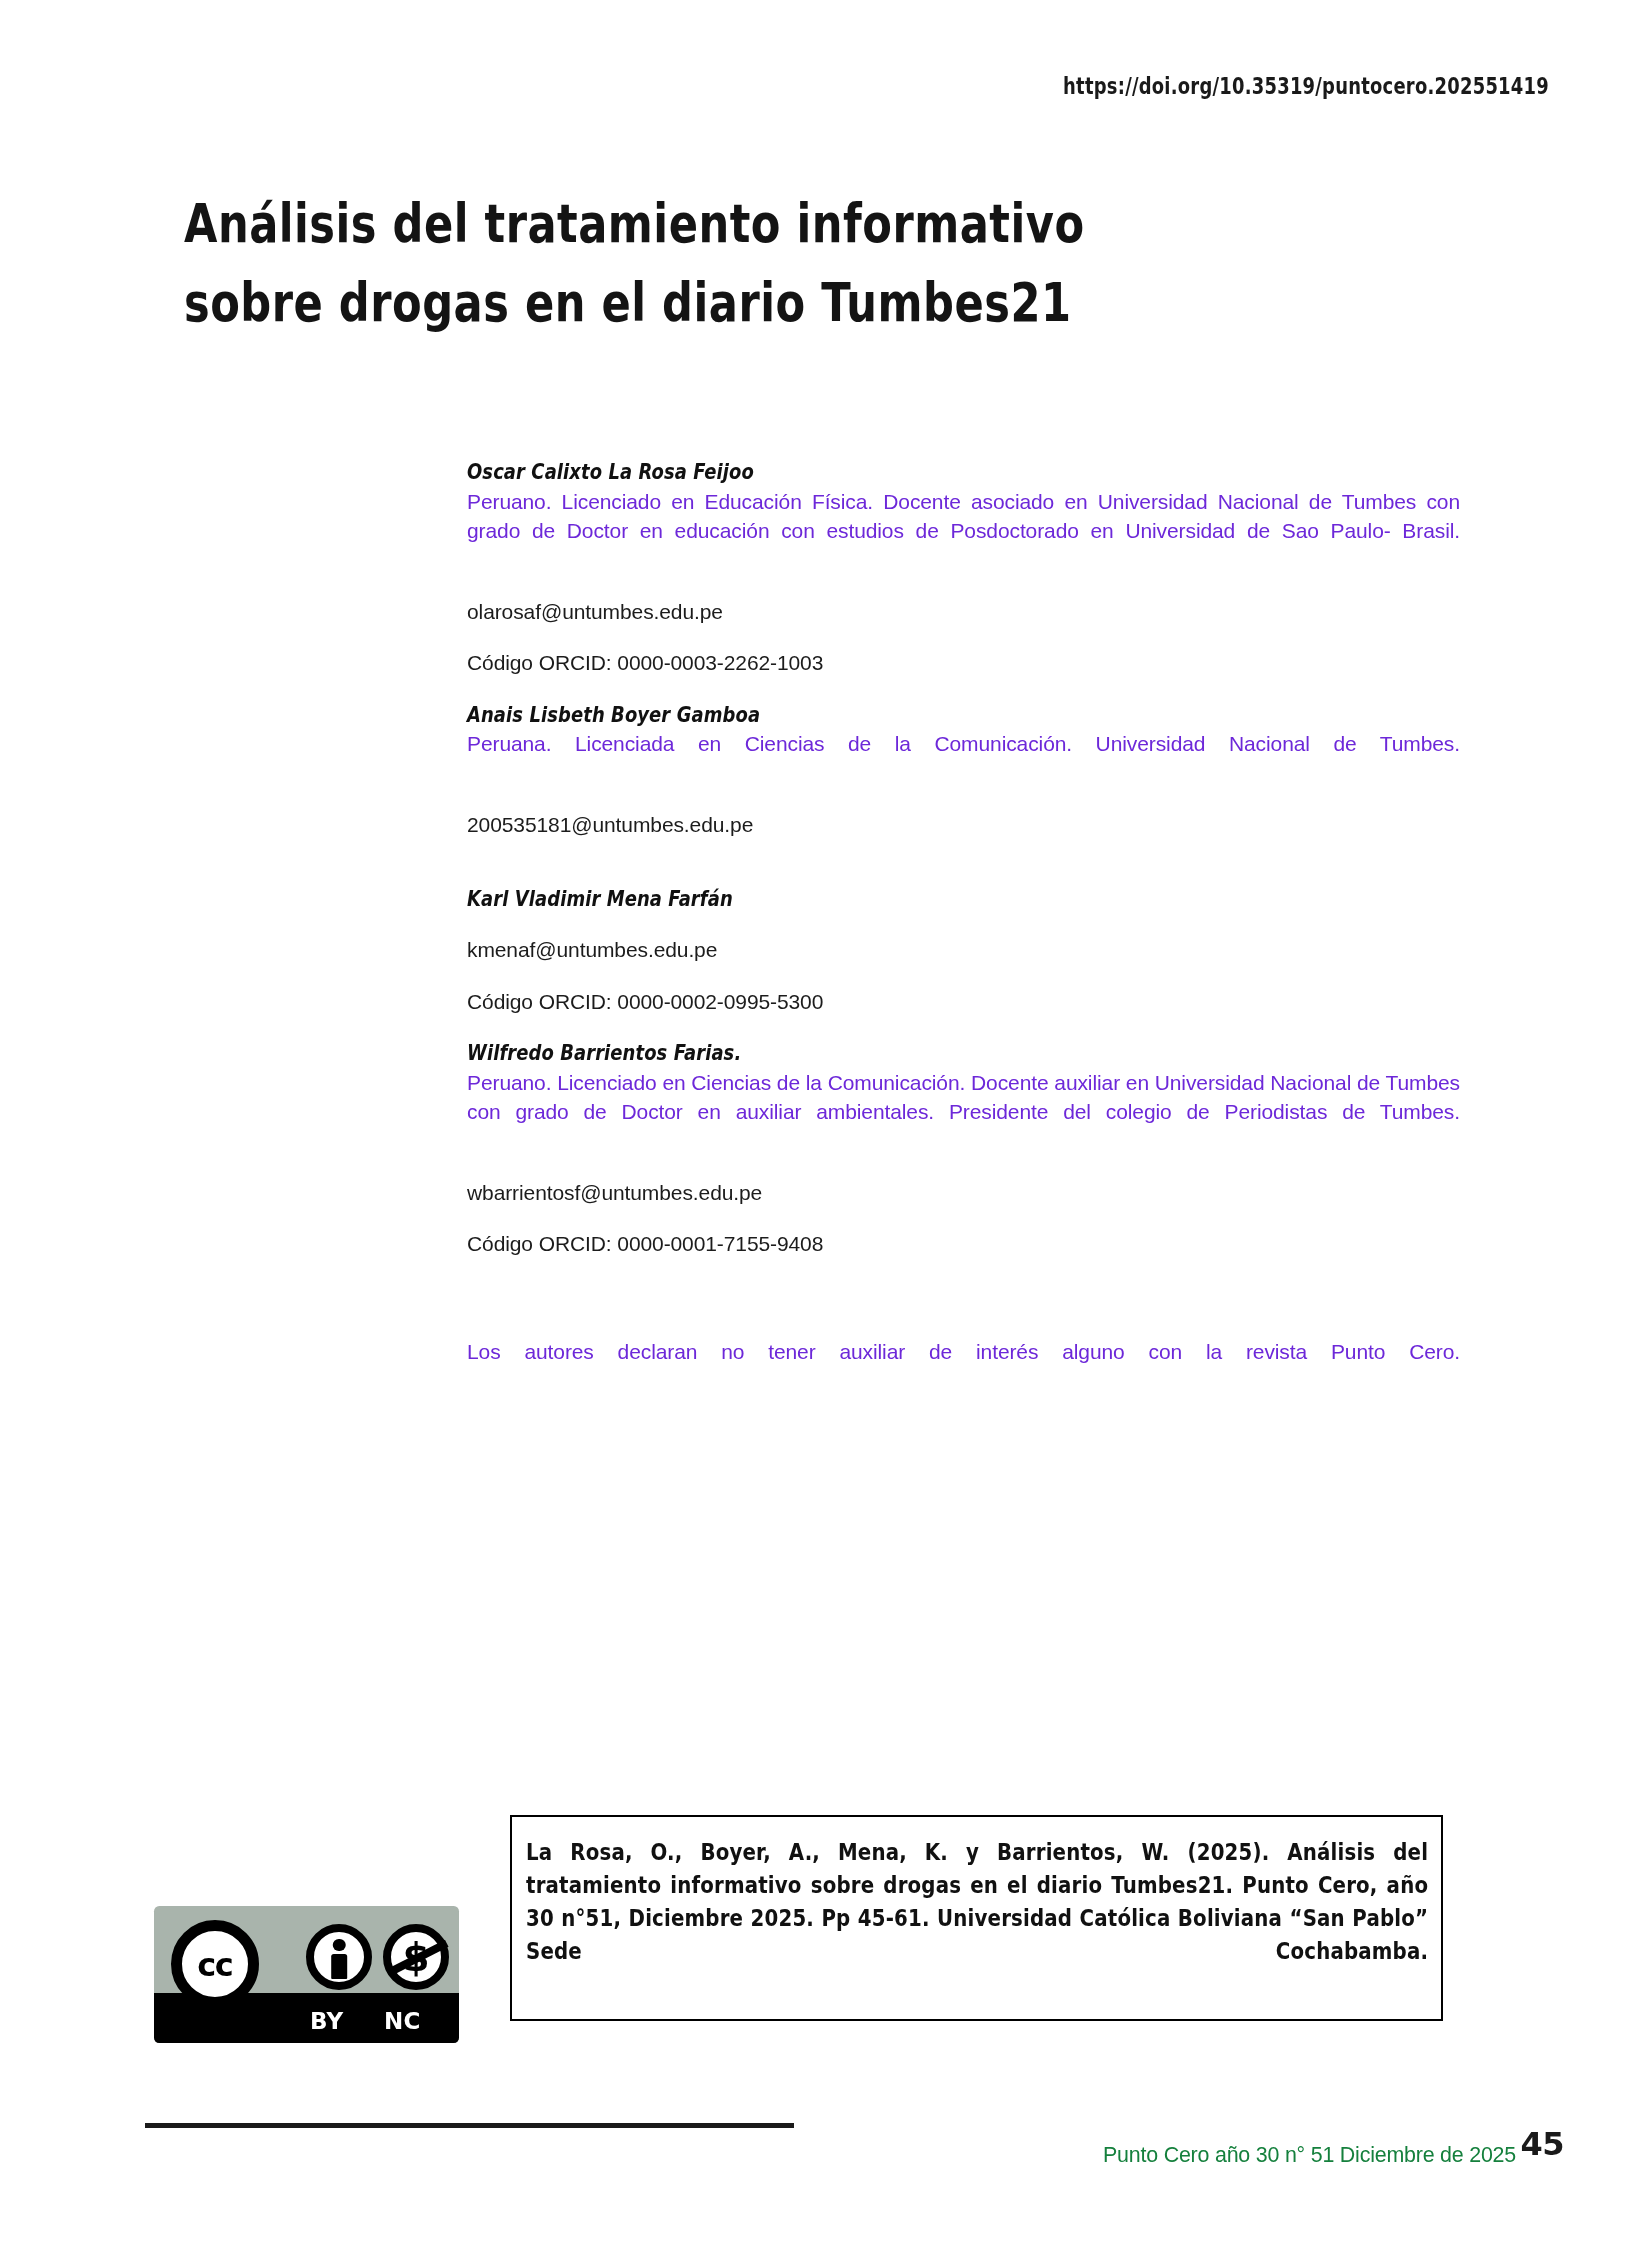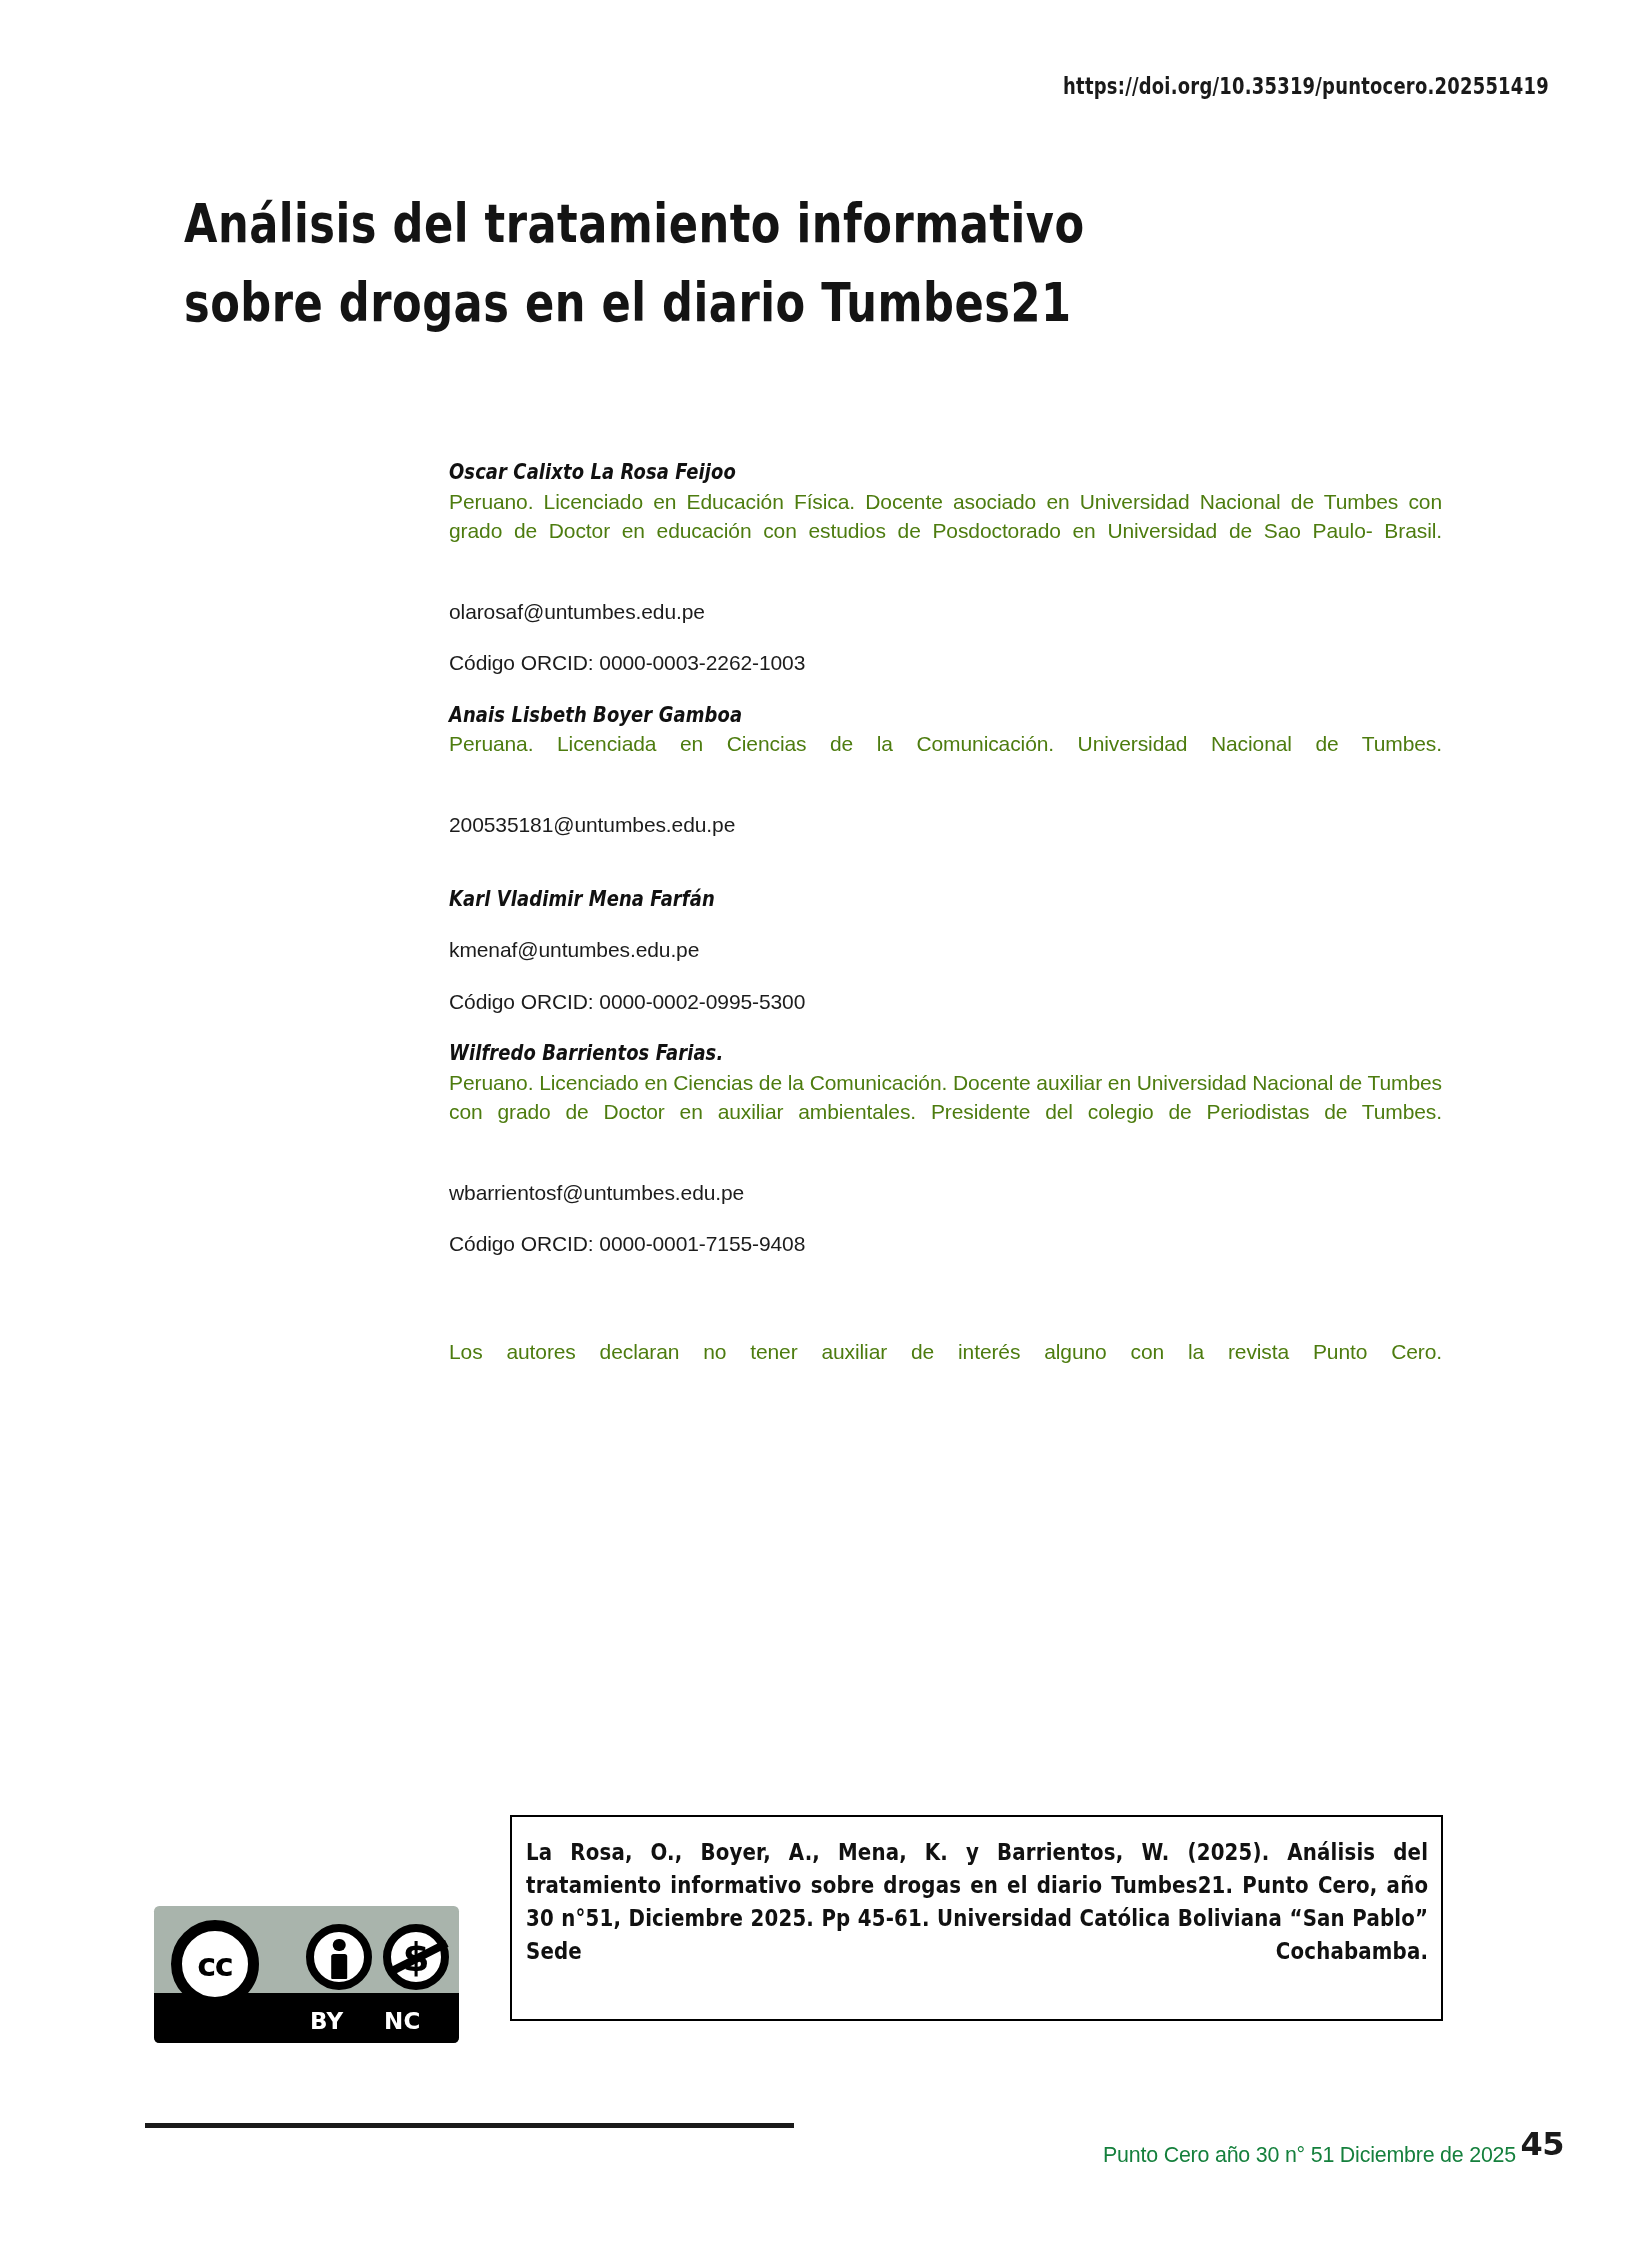--- a/index.html
+++ b/index.html
@@ -57,21 +57,21 @@
     color: #141414;
     transform: scaleX(0.80);
     transform-origin: 0 50%;
     white-space: nowrap;
   }
 
   
   .column {
     position: absolute;
     top: 459px;
-    left: 449px;
+    left: 467px;
     width: 993px;
   }
 
   .author-name {
     font-family: "DejaVu Sans", sans-serif;
     font-weight: 700;
     font-style: italic;
     font-size: 21.4px;
     line-height: 1.22;
     letter-spacing: 0.1px;
@@ -80,21 +80,21 @@
     transform-origin: 0 50%;
     white-space: nowrap;
     margin: 0 0 1.6px 0;
   }
 
   .para {
     font-family: "Liberation Sans", sans-serif;
     font-weight: 400;
     font-size: 21px;
     line-height: 1.40;
-    color: #4d7c0f;
+    color: #6d28d9;
     text-align: justify;
     margin: 0;
     letter-spacing: -0.1px;
   }
   .para::after { content: ""; display: inline-block; width: 100%; }
 
   .plain {
     font-family: "Liberation Sans", sans-serif;
     font-weight: 400;
     font-size: 21px;

